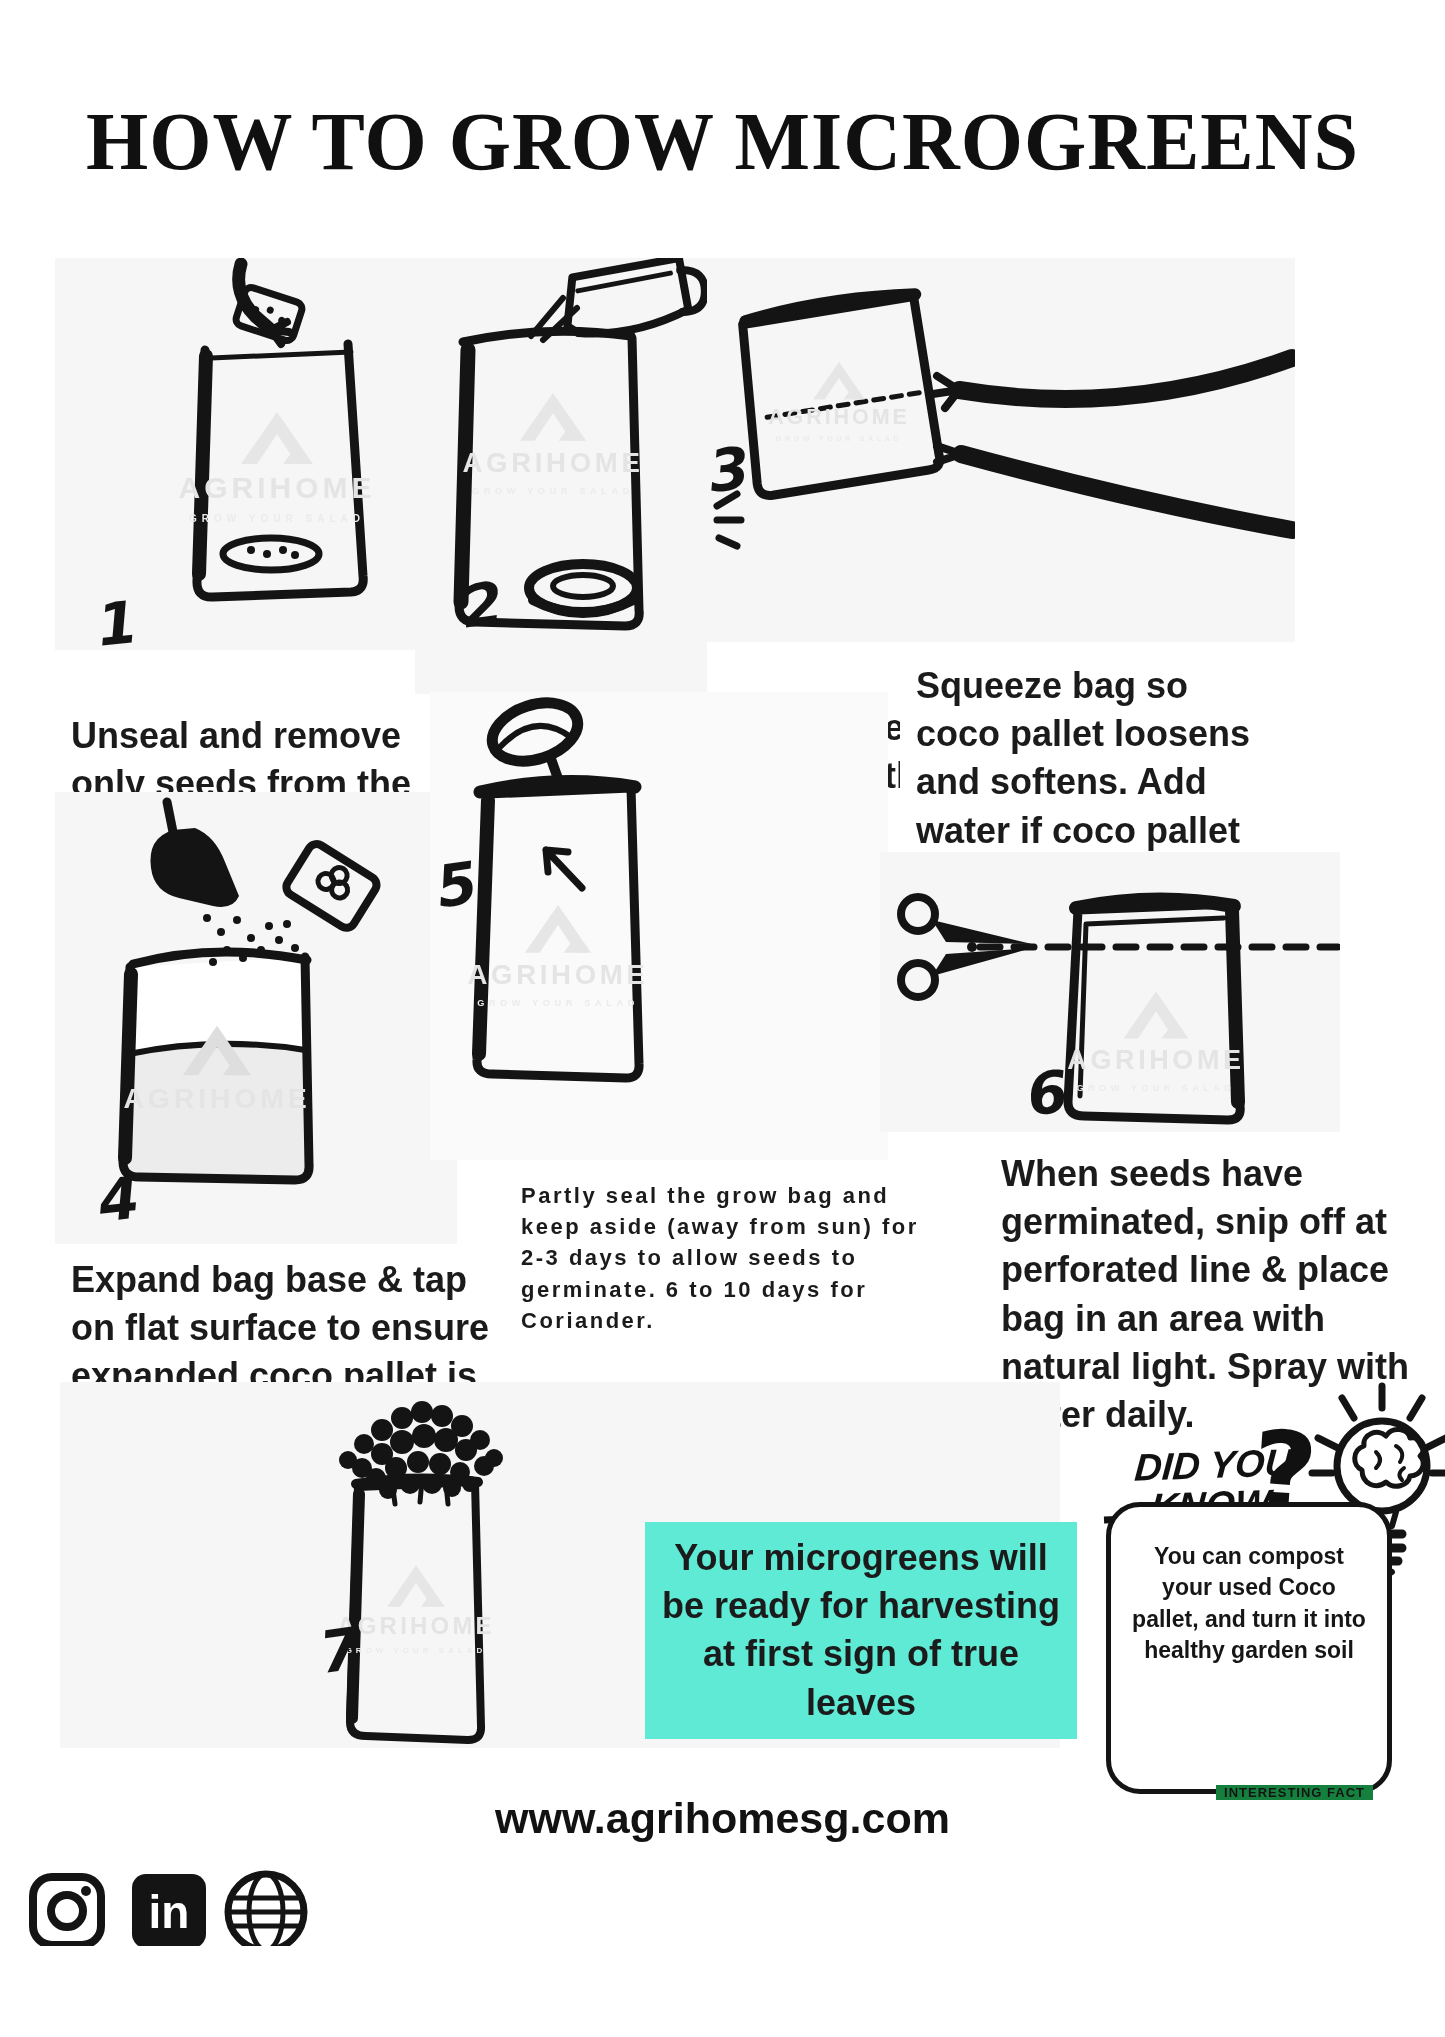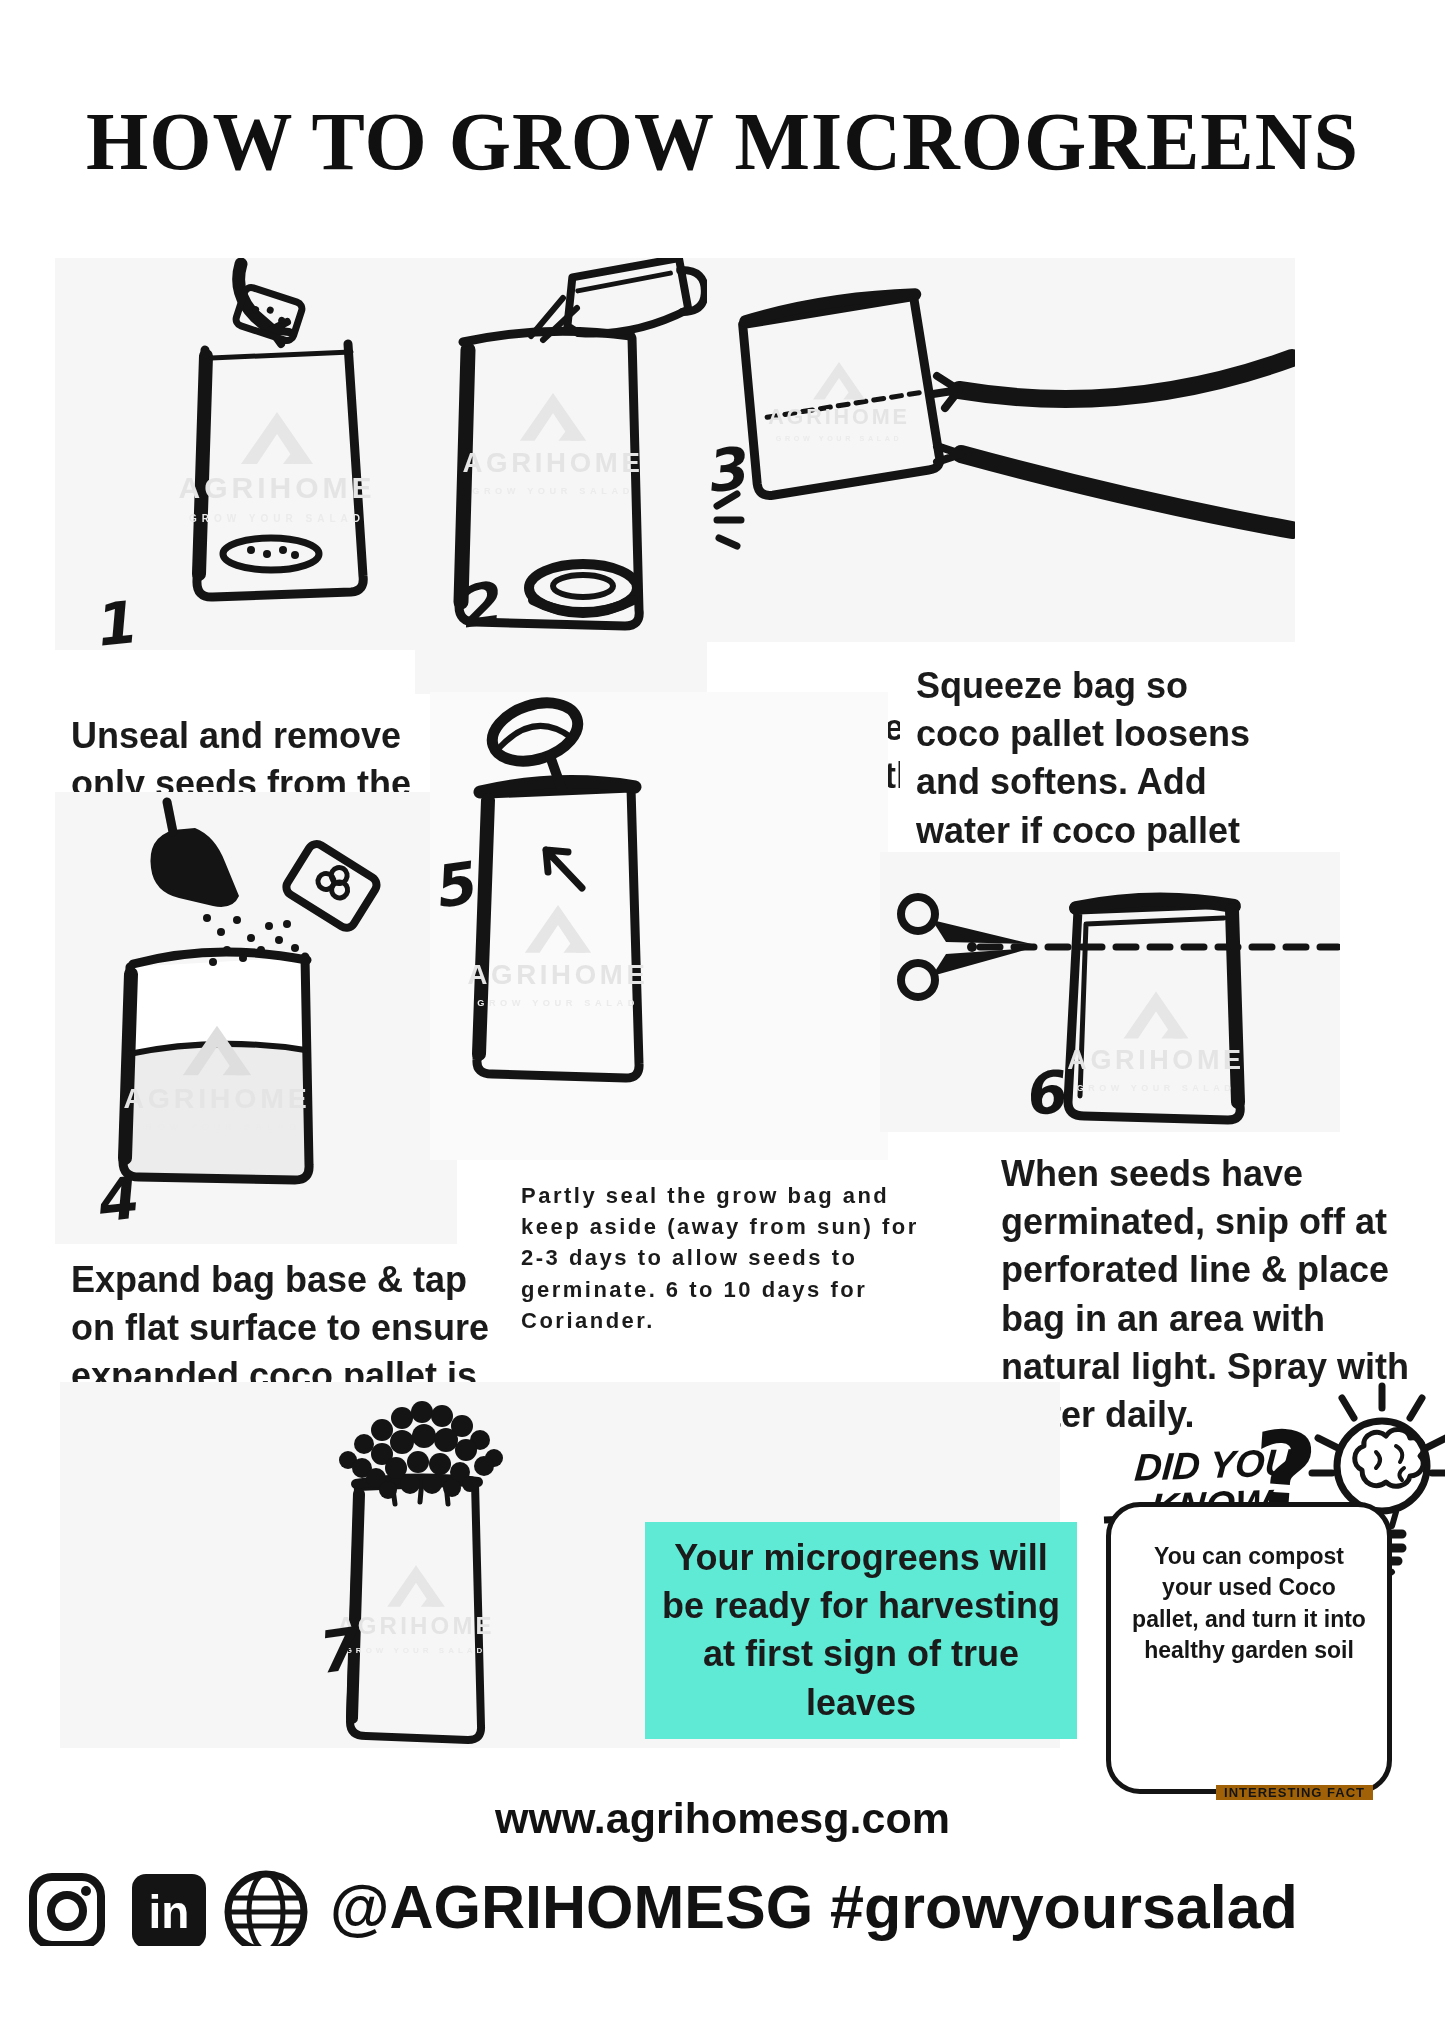--- a/index.html
+++ b/index.html
@@ -24,21 +24,21 @@
                font-style:italic;font-weight:900;font-size:38px;line-height:1.05;
                transform:rotate(-2deg) skewX(-6deg);color:#111;text-align:center;}
   .dyk-qmark{position:absolute;left:1252px;top:1408px;font-weight:900;font-size:112px;
              font-family:"DejaVu Sans",sans-serif;color:#111;transform:rotate(4deg);}
   .dyk-dash{position:absolute;left:1104px;top:1516px;width:28px;height:7px;background:#111;
             transform:rotate(-2deg);}
   .fact-box{position:absolute;left:1106px;top:1502px;width:286px;height:292px;
             border:5px solid #141414;border-radius:34px;background:#ffffff;box-sizing:border-box;}
   .fact-text{position:absolute;left:20px;right:20px;top:34px;text-align:center;
              font-weight:700;font-size:23px;line-height:1.36;color:#161616;}
-  .fact-tag{position:absolute;right:14px;bottom:-11px;background:#a16207;padding:0 8px;
+  .fact-tag{position:absolute;right:14px;bottom:-11px;background:#15803d;padding:0 8px;
             font-weight:700;font-size:13px;letter-spacing:1px;color:#141414;}
   .fact-tag::before{content:"";display:inline-block;width:0;}
   .website{position:absolute;left:0;right:0;top:1794px;text-align:center;
            font-weight:700;font-size:43px;color:#121212;}
   .handle{position:absolute;left:330px;top:1872px;font-weight:800;font-size:61px;
           letter-spacing:0px;color:#121212;white-space:nowrap;}
   .social{position:absolute;}
 </style>
 </head>
 <body>
@@ -331,15 +331,14 @@
     <rect x="4" y="4" width="74" height="74" rx="14" fill="#141414"></rect>
     <text x="41" y="58" text-anchor="middle" style="font-weight:700;font-size:46px;fill:#ffffff;font-family:'Liberation Sans',sans-serif;">in</text>
   </svg>
 
   <svg class="social" style="left:222px;top:1868px;" width="88" height="88" viewBox="0 0 88 88">
     <circle class="ink" stroke-width="7" cx="44" cy="44" r="38"></circle>
     <ellipse class="ink" stroke-width="5" cx="44" cy="44" rx="17" ry="38"></ellipse>
     <path class="ink" stroke-width="5" d="M10,30 L78,30 M6,44 L82,44 M10,58 L78,58"></path>
   </svg>
 
-  <div class="handle">@AGRIHOMESG #growyoursalad</div>
 
 </div>
 
 </body></html>

